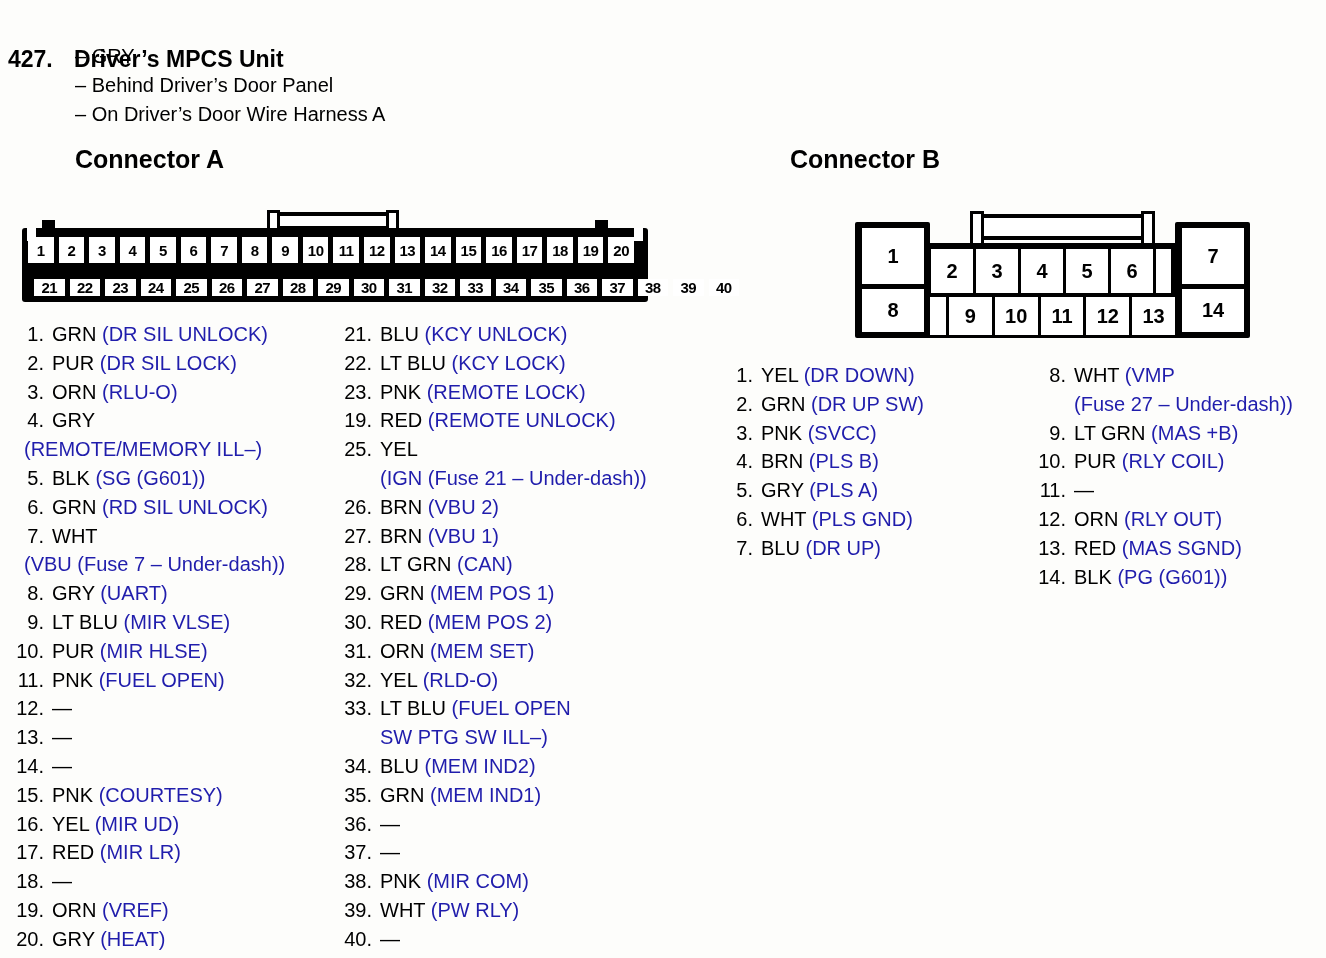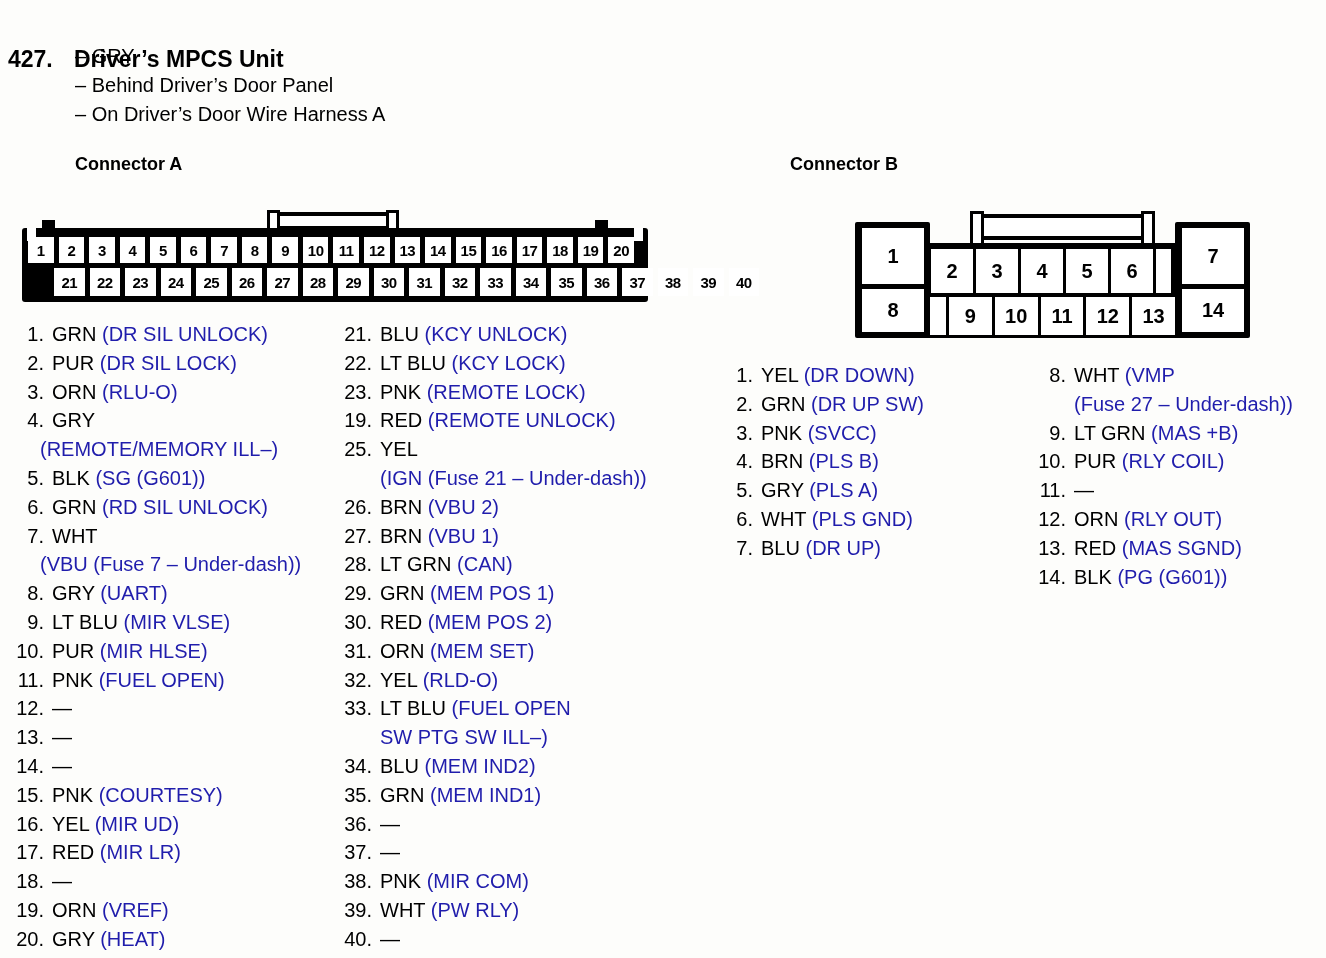--- a/index.html
+++ b/index.html
@@ -5,30 +5,30 @@
   html,body{margin:0;padding:0;background:#fff;}
   .page{
     position:relative; width:1326px; height:958px;
     background:var(--paper,#fdfdfb); color:var(--ink,#000);
     font-family:"Liberation Sans", sans-serif; overflow:hidden;
   }
   
   .title{position:absolute; left:8px; top:8px; font-size:23px; font-weight:bold; white-space:nowrap;margin-top:38px;}
   .title .tnum{display:inline-block; width:66px;}
   .details{position:absolute; left:75px; top:42px; font-size:20px; line-height:29px; white-space:nowrap;}
-  .conn-heading{position:absolute; top:154px; font-size:18px; font-weight:bold; white-space:nowrap;}
+  .conn-heading{position:absolute; top:145px; font-size:25px; font-weight:bold; white-space:nowrap;}
   .conn-heading.ha{left:75px;}
   .conn-heading.hb{left:790px;}
 
   
   .connA{position:absolute; left:22px; top:208px; width:626px; height:96px;}
   .a-body{position:absolute; left:0; top:20px; width:626px; height:74px; background:#000; border-radius:3px;}
   .a-row{position:absolute; display:flex; gap:5px;}
   .a-row.top{left:6px; top:9px; width:606px; height:26px;}
-  .a-row.bottom{left:32px; top:40px; width:705px; height:28px;}
+  .a-row.bottom{left:12px; top:40px; width:705px; height:28px;align-items:flex-end;}
   .pin-cell{flex:1; background:#fff; display:flex; align-items:center; justify-content:center;
             font-weight:bold; font-size:15px; letter-spacing:-0.5px;}
   .a-latch-bar{position:absolute; left:246px; top:4px; width:130px; height:18px;
                background:#fff; border:4px solid #000; box-sizing:border-box;}
   .a-post{position:absolute; top:2px; width:13px; height:27px; background:#fff;
           border:3px solid #000; box-sizing:border-box;}
   .a-post.p1{left:245px;} .a-post.p2{left:364px;}
   .a-tab{position:absolute; top:12px; width:13px; height:10px; background:#000;}
   .a-tab.t1{left:20px;} .a-tab.t2{left:573px;}
   .a-notch{position:absolute; top:0; width:9px; height:13px; background:#fff;}
@@ -56,21 +56,21 @@
   .b-post{position:absolute; top:1px; width:14px; height:37px; background:#fff;
           border:3px solid #000; box-sizing:border-box;}
   .b-post.p1{left:115px;} .b-post.p2{left:286px;}
 
   
   .pin-list{position:absolute; font-size:20px;}
   .pin-row{display:flex; line-height:28.8px; white-space:nowrap;}
   .pin-num{text-align:right; margin-right:8px; flex:none;}
   .fn{color:var(--fn-blue,#201dac);}
   .pin-wrap{line-height:28.8px; color:var(--fn-blue,#201dac); white-space:nowrap;}
-  .pin-list.al{left:8px;   top:320px;} .al .pin-num{width:36px;} .al .pin-wrap{margin-left:32px;}
+  .pin-list.al{left:8px;   top:320px;} .al .pin-num{width:36px;} .al .pin-wrap{margin-left:16px;}
   .pin-list.ar{left:338px; top:320px;} .ar .pin-num{width:34px;} .ar .pin-wrap{margin-left:42px;}
   .pin-list.bl{left:733px; top:361px;} .bl .pin-num{width:20px;}
   .pin-list.br{left:1038px;top:361px;} .br .pin-num{width:28px;} .br .pin-wrap{margin-left:36px;}
 </style>
 </head>
 <body>
 
 <div class="page">
 
   <div class="title">

